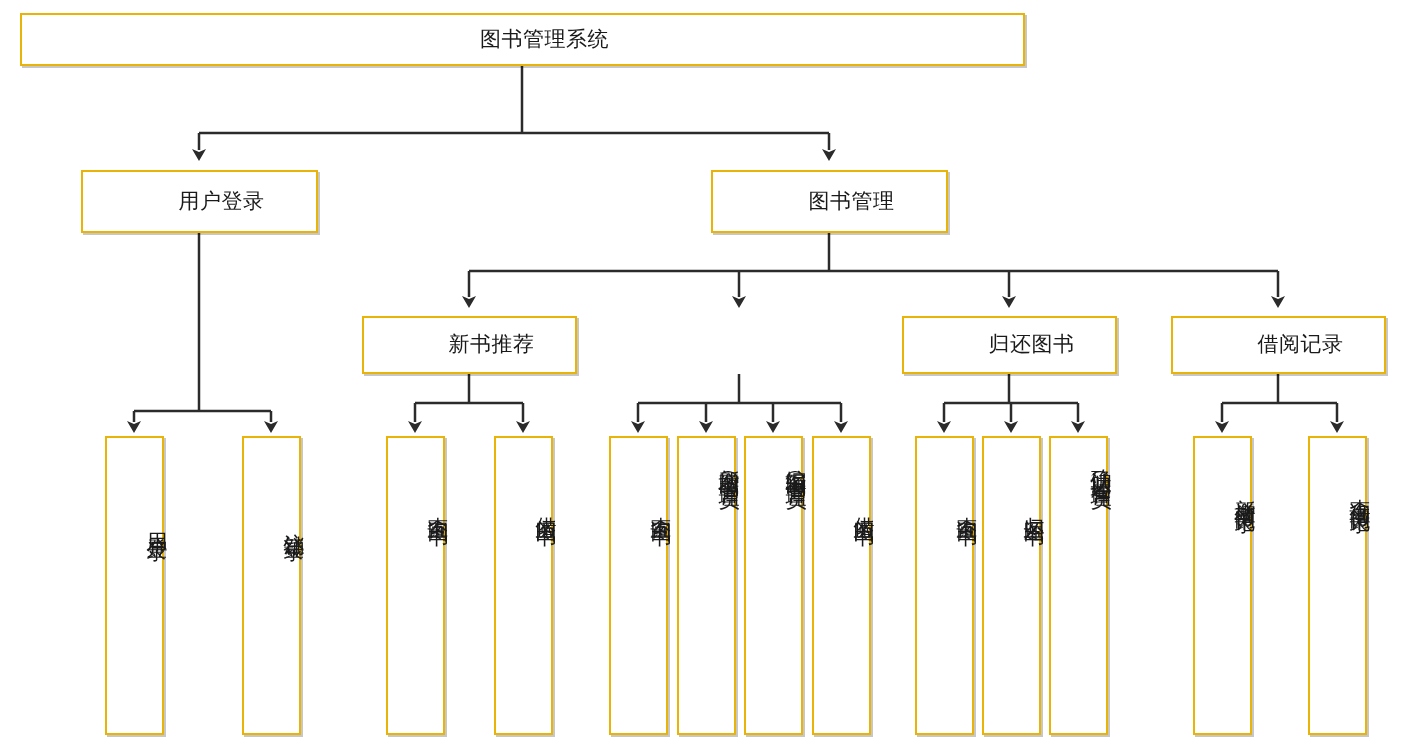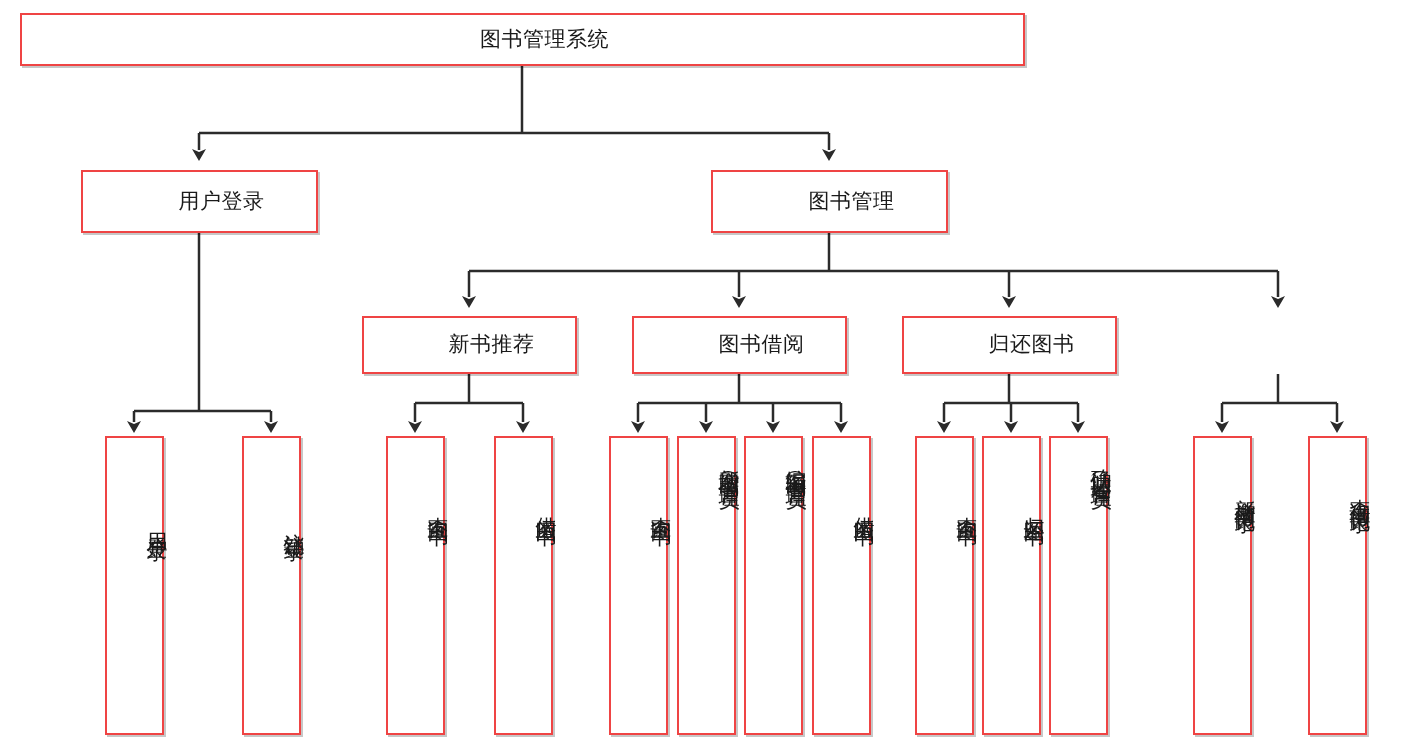--- a/index.html
+++ b/index.html
@@ -22,21 +22,21 @@
     left: 0;
     top: 0;
     width: 1405px;
     height: 747px;
     pointer-events: none;
   }
   .node {
     position: absolute;
     box-sizing: border-box;
     background: #ffffff;
-    border: 2px solid #ef4444;
+    border: 2px solid #eab308;
     box-shadow: 2px 2px 0 rgba(0,0,0,0.22);
     display: flex;
     align-items: center;
     justify-content: center;
     color: #1a1a1a;
     padding-left: 44px;
   }
   .node.horiz .label {
     writing-mode: horizontal-tb;
     font-size: 21px;
@@ -141,26 +141,26 @@
   <div class="node horiz" style="left:81px; top:170px; width:237px; height:63px;">
     <span class="label">用户登录</span>
   </div>
   <div class="node horiz" style="left:362px; top:316px; width:215px; height:58px;">
     <span class="label">新书推荐</span>
   </div>
 
   <div class="node horiz" style="left:711px; top:170px; width:237px; height:63px;">
     <span class="label">图书管理</span>
   </div>
-  <div class="node horiz" style="left:632px; top:316px; width:215px; height:58px;">
-    <span class="label">图书借阅</span>
-  </div>
   <div class="node horiz" style="left:902px; top:316px; width:215px; height:58px;">
     <span class="label">归还图书</span>
   </div>
+  <div class="node horiz" style="left:1171px; top:316px; width:215px; height:58px;">
+    <span class="label">借阅记录</span>
+  </div>
 
   <div class="node vert mid" style="left:105px; top:436px; width:59px; height:299px;">
     <span class="label">用户登录</span>
   </div>
   <div class="node vert mid" style="left:242px; top:436px; width:59px; height:299px;">
     <span class="label">注销登录</span>
   </div>
 
   <div class="node vert mid2" style="left:386px; top:436px; width:59px; height:299px;">
     <span class="label">查询图书</span>

